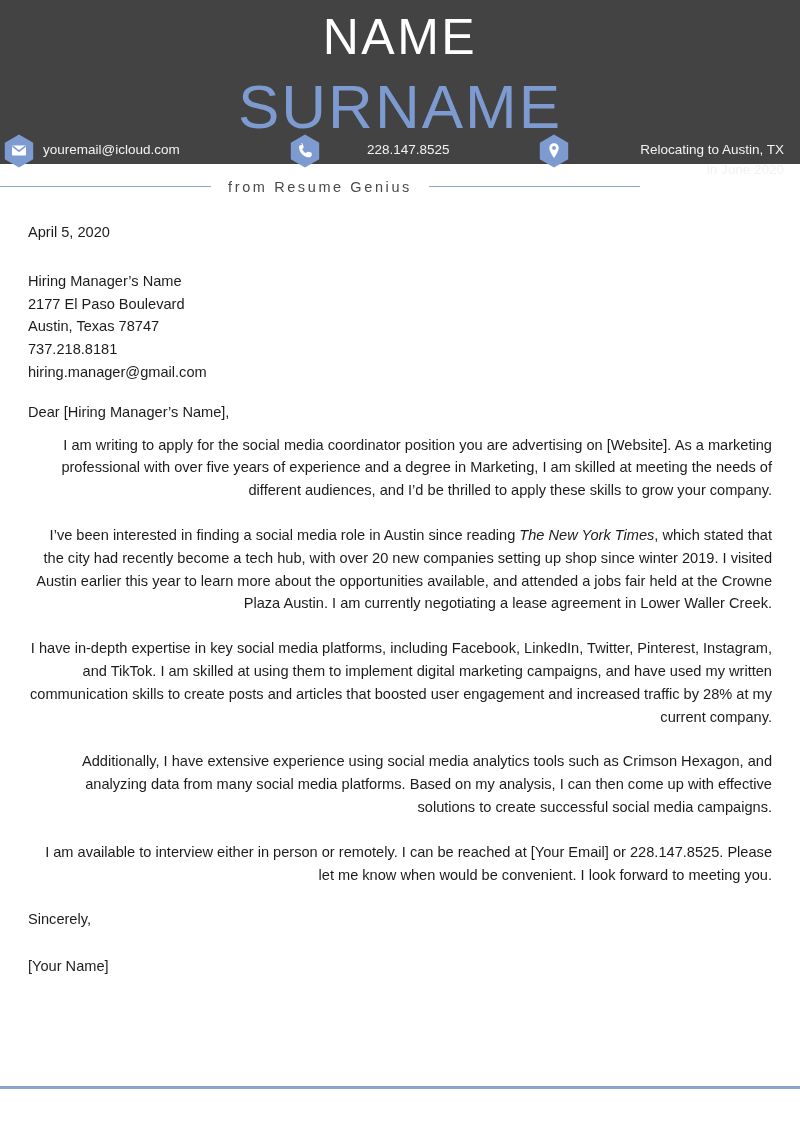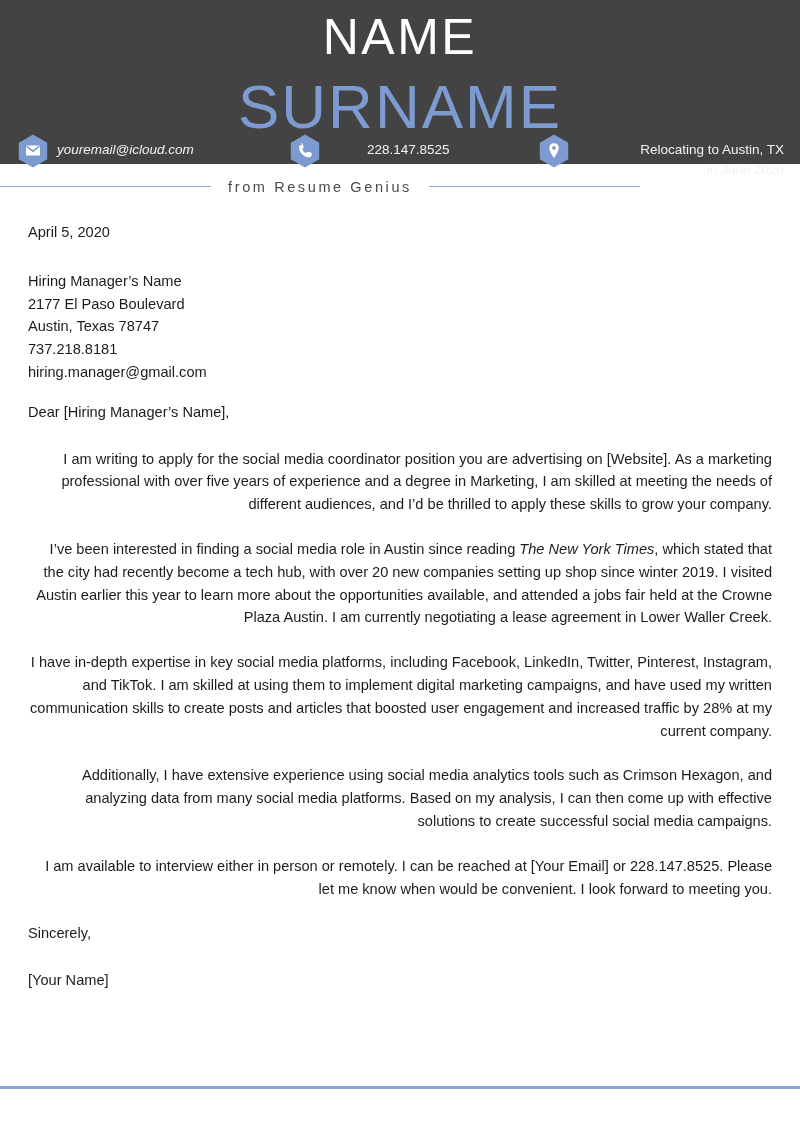--- a/index.html
+++ b/index.html
@@ -68,21 +68,21 @@
     display: flex;
     align-items: flex-start;
   }
 
   .contact-item {
     display: flex;
     align-items: flex-start;
     gap: 9px;
   }
 
-  .contact-item.email   { width: 270px; padding-left: 18px; font-style: italic; }
+  .contact-item.email   { width: 270px; padding-left: 4px; }
   .contact-item.phone   { width: 250px; padding-left: 20px; text-align: center; }
   .contact-item.location{ width: 280px; padding-left: 19px; }
 
   .contact-text {
     font-size: 13.5px;
     color: #f2f2f2;
     line-height: 20px;
     padding-top: 6px;
     white-space: pre-line;
   }
@@ -137,21 +137,21 @@
     font-size: 14.6px;
     line-height: 22.8px;
     color: #1c1c1c;
   }
 
   .date-line { margin-bottom: 26px; }
 
   .recipient { margin-bottom: 17px; }
   .recipient .line { display: block; }
 
-  .salutation { margin-bottom: 24px; }
+  .salutation { margin-bottom: 10px; }
 
   .body-para { margin-bottom: 22px; text-align: right; }
 
   .body-para em { font-style: italic; }
 
   .closing { margin-bottom: 24px; }
 
   .signature { margin-bottom: 12px; }
 
   

